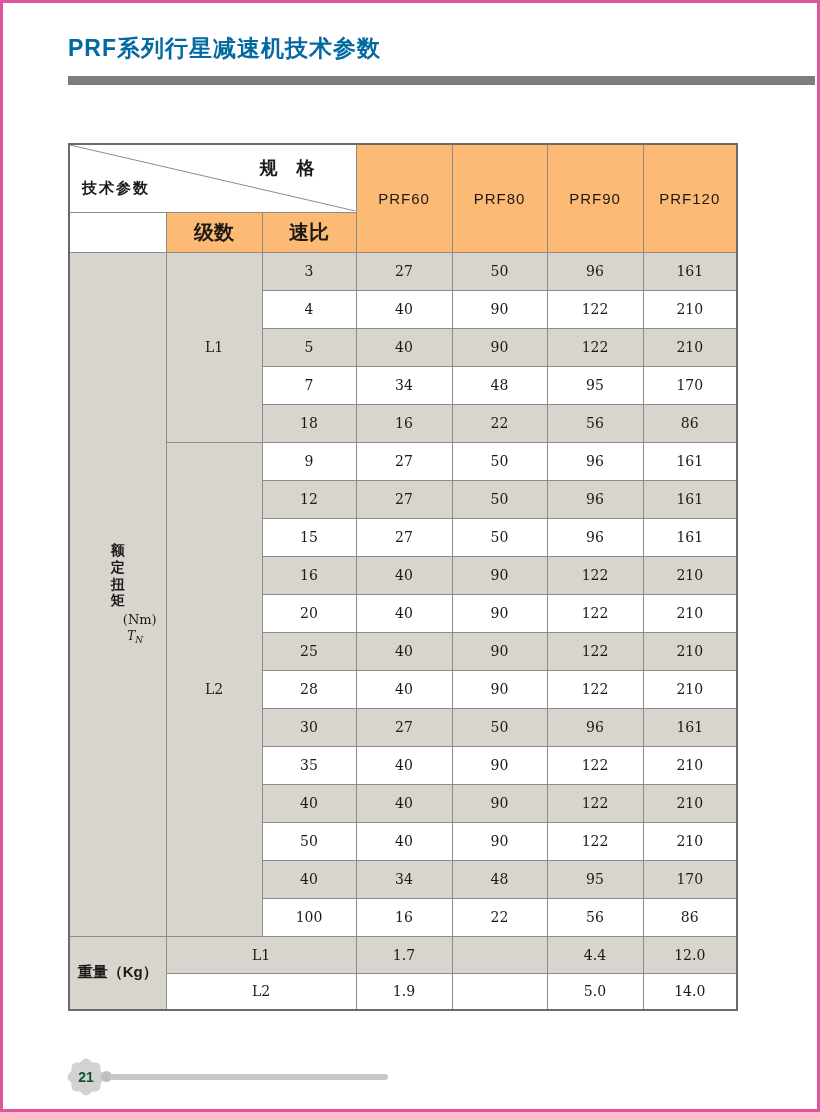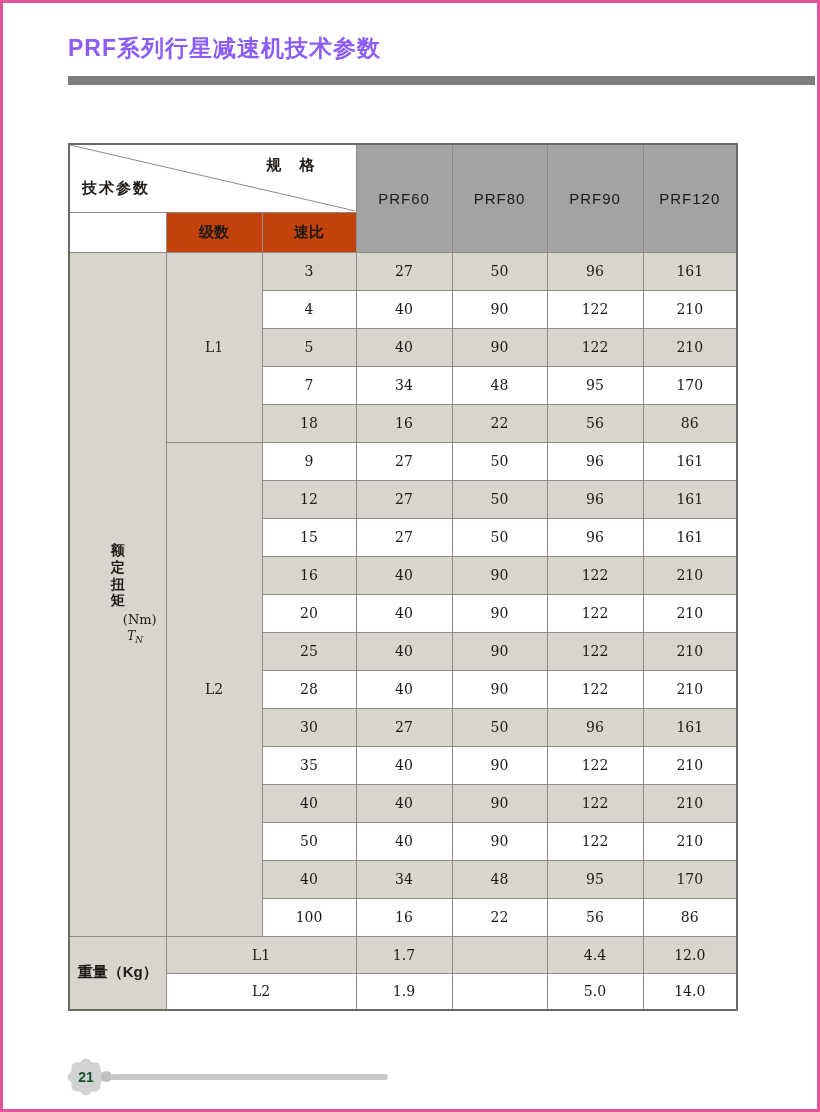--- a/index.html
+++ b/index.html
@@ -11,21 +11,21 @@
     background:#ffffff;
     border:3px solid #e0549c;
     overflow:hidden;
     font-family:"Liberation Sans", sans-serif;
     color:#1c1916;
   }
   
   .page-title{
     position:absolute;left:65px;top:30px;
     font-size:23px;font-weight:bold;letter-spacing:1px;
-    color:#8b5cf6;
+    color:#0369a1;
   }
   .title-bar{
     position:absolute;left:65px;top:73px;
     width:747px;height:9px;background:#7f7d7b;
   }
   
   .spec-table{
     position:absolute;left:65px;top:140px;
     border-collapse:collapse;
     table-layout:fixed;
@@ -46,34 +46,34 @@
   tr.drow {height:38px;}
   tr.wrow {height:37px;}
   
   tr.sh > td{background:#d8d4ce;}
   td.group, td.wgroup-sh{background:#d8d4ce;}
   td.colA{background:#ffffff;}
   td.blank{background:#ffffff;}
   
   td.model{
     font-family:"Liberation Sans", sans-serif;
-    font-size:15px;letter-spacing:1px;background:#a3a3a3;
+    font-size:15px;letter-spacing:1px;background:#fdba74;
   }
   td.subhead{
     font-family:"Liberation Sans", sans-serif;
-    font-size:15px;font-weight:700;background:#c2410c;
+    font-size:20px;font-weight:700;background:#fdba74;
   }
   
   td.diag{background:#ffffff;padding:0;}
   .diagwrap{position:relative;width:100%;height:66px;}
   .diagwrap svg{position:absolute;left:0;top:0;width:100%;height:100%;display:block;}
   .corner-top{
     position:absolute;top:11px;right:34px;
     font-family:"Liberation Sans", sans-serif;
-    font-size:15px;font-weight:700;letter-spacing:7px;
+    font-size:18px;font-weight:700;letter-spacing:7px;
   }
   .corner-bottom{
     position:absolute;bottom:13px;left:12px;
     font-family:"Liberation Sans", sans-serif;
     font-size:15px;font-weight:700;letter-spacing:2px;
   }
   
   td.colA .vlabel{line-height:1.2;}
   .vchars span{display:block;font-family:"Liberation Sans", sans-serif;font-size:14px;font-weight:600;}
   .vunit{font-size:13px;margin-top:3px;font-family:"DejaVu Serif", serif;margin-left:44px;}

